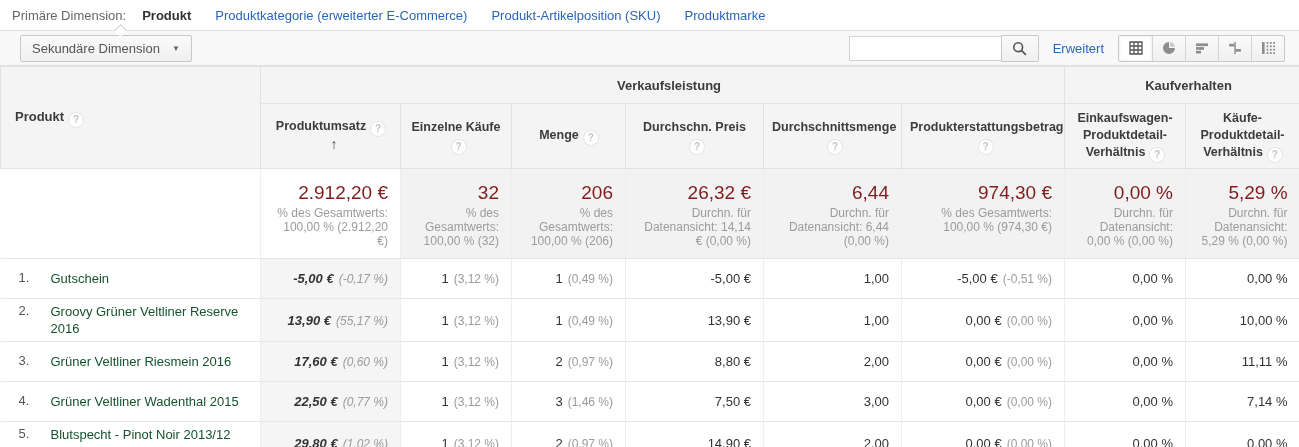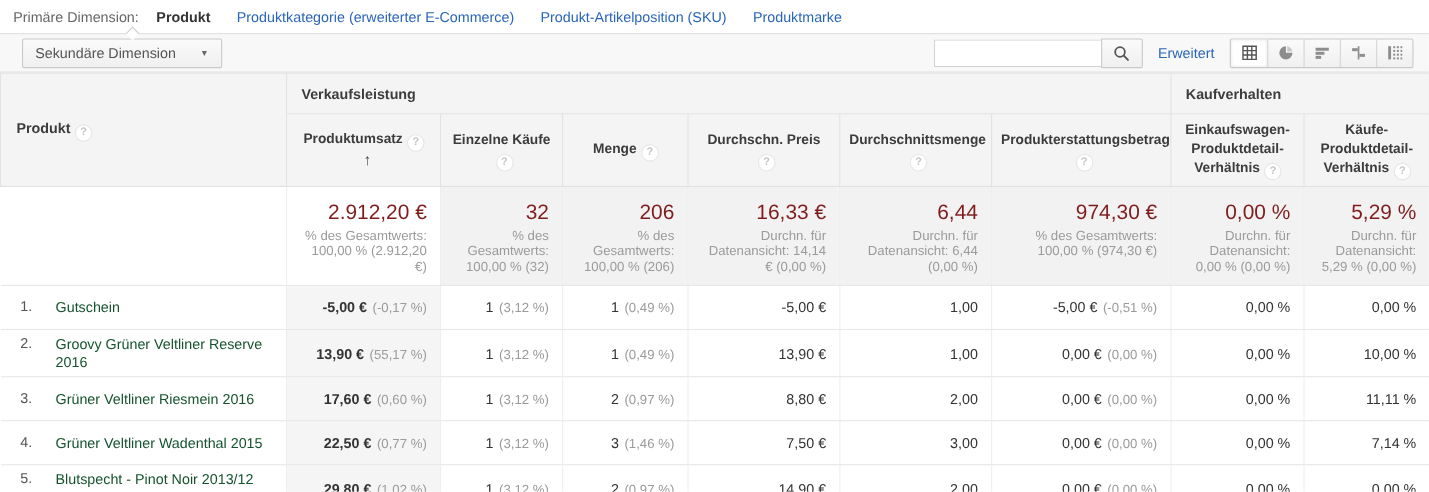--- a/index.html
+++ b/index.html
@@ -22,21 +22,21 @@
     display:flex; align-items:center; padding:0 14px 0 20px; position:relative;
   }
   .notch {
     position:absolute; top:-5px; left:116px; width:9px; height:9px;
     background:#fff; border-left:1px solid #ccc; border-top:1px solid #ccc;
     transform:rotate(45deg);
   }
   .sec-btn {
     height:27px; padding:0 11px; border:1px solid #c9c9c9; border-radius:2px;
     background:linear-gradient(#fafafa,#f0f0f0); color:#555; font-size:13px;
-    font-family:inherit; display:flex; align-items:center; gap:22px; cursor:pointer;
+    font-family:inherit; display:flex; align-items:center; gap:12px; cursor:pointer;
   }
   .caret { font-size:8px; color:#666; }
   .toolbar-right { margin-left:auto; display:flex; align-items:center; gap:14px; }
   .search-group { display:flex; align-items:center; }
   .search-input {
     width:152px; height:25px; border:1px solid #d2d2d2; border-right:none;
     padding:0 7px; font-size:13px; font-family:inherit; background:#fff; outline:none;
     border-radius:1px 0 0 1px;
   }
   .search-btn {
@@ -54,21 +54,21 @@
   }
   .seg button:first-child { border-left:none; }
   .seg button.selected { background:#fff; color:#555; box-shadow:inset 0 0 3px rgba(0,0,0,.12); }
 
   
   table { width:1299px; border-collapse:collapse; table-layout:fixed; font-size:13px; }
   thead th {
     background:#f4f4f4; color:#3c3c3c; font-weight:bold;
     border:1px solid #e2e2e2; vertical-align:middle;
   }
-  th.group-h { height:37px; text-align:left; padding-left:13px; font-size:13px; }
+  th.group-h { height:37px; text-align:center; padding-left:13px; font-size:13px; }
   th.dim-h   { text-align:left; padding-left:14px; font-size:13px; }
   th.metric-h { height:65px; text-align:center; padding:6px 8px; font-size:12.5px; line-height:17px; }
   .help {
     display:inline-block; width:14px; height:14px; border-radius:50%;
     background:#fff; color:#c4c4c4; font-size:10px; line-height:14px; font-weight:bold;
     text-align:center; vertical-align:-2px; margin-left:5px;
     box-shadow:0 0 0 1px rgba(0,0,0,.06); cursor:pointer;
   }
   .sort { color:#4a4a4a; font-weight:bold; margin-left:7px; font-size:14px; }
 
@@ -84,21 +84,21 @@
 
   
   tr.drow { height:40px; }
   tr.drow td { background:#fff; }
   td.prod-cell { padding:4px 10px 4px 18px; }
   .row-num { display:inline-block; min-width:16px; color:#555; margin-right:16px; vertical-align:top; }
   .prod-link { color:#14532d; text-decoration:none; cursor:pointer; display:inline-block;
                max-width:195px; line-height:17px; vertical-align:top; }
   td.num { text-align:right; padding:4px 12px; white-space:nowrap; }
   td.num .val { color:#333; }
-  td.sorted { background:#f5f5f5 !important; }
+  td.sorted { background:#f5f5f5 !important;font-style:italic; }
   td.sorted .val { font-weight:bold; }
   .pct { color:#9b9b9b; font-size:12px; margin-left:5px; }
 
   svg { display:block; }
 </style>
 </head>
 <body>
 
 <div class="dim-bar">
   <span class="dim-label">Primäre Dimension:</span>
@@ -248,21 +248,21 @@
       </td>
       <td>
         <div class="big">32</div>
         <div class="sub">% des Gesamtwerts: 100,00 % (32)</div>
       </td>
       <td>
         <div class="big">206</div>
         <div class="sub">% des Gesamtwerts: 100,00 % (206)</div>
       </td>
       <td>
-        <div class="big">16,33 €</div>
+        <div class="big">26,32 €</div>
         <div class="sub">Durchn. für Datenansicht: 14,14 € (0,00 %)</div>
       </td>
       <td>
         <div class="big">6,44</div>
         <div class="sub">Durchn. für Datenansicht: 6,44 (0,00 %)</div>
       </td>
       <td>
         <div class="big">974,30 €</div>
         <div class="sub">% des Gesamtwerts: 100,00 % (974,30 €)</div>
       </td>

